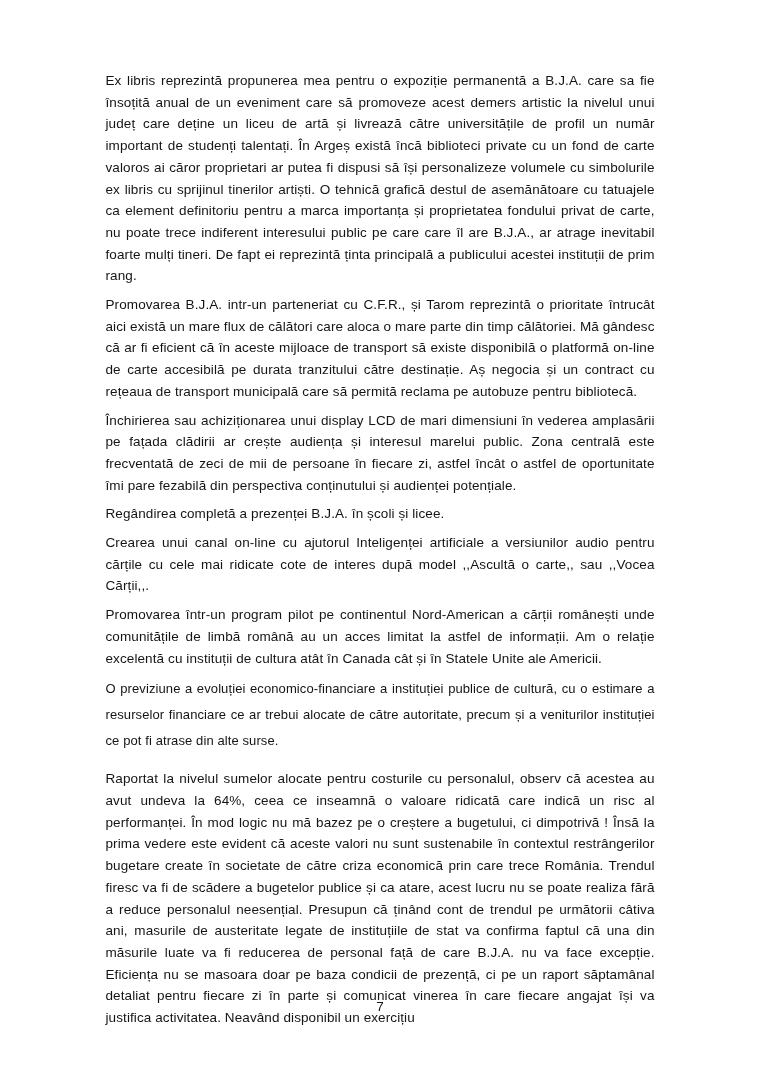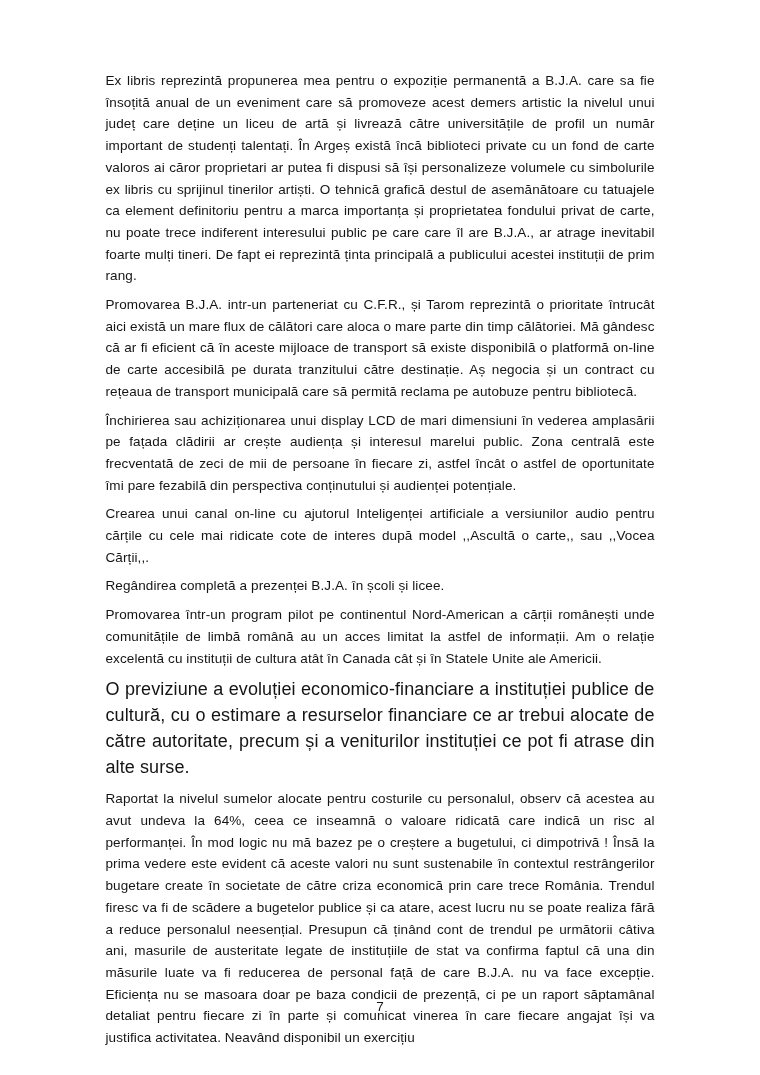--- a/index.html
+++ b/index.html
@@ -21,22 +21,22 @@
   }
   p.body-par {
     margin: 0 0 7px 0;
     font-size: 13.5px;
     line-height: 21.7px;
     text-align: justify;
     text-justify: inter-word;
     letter-spacing: 0.1px;
   }
   h2.section-heading {
-    margin: 3px 0 8px 0;
-    font-size: 18px;
+    margin: 3px 0 14px 0;
+    font-size: 13px;
     line-height: 26px;
     font-weight: normal;
     text-align: justify;
     text-justify: inter-word;
     letter-spacing: 0.1px;
   }
   .page-number {
     position: absolute;
     left: 0;
     right: 0;
@@ -47,19 +47,19 @@
     color: #141414;
   }
 </style>
 </head>
 <body>
 
 <div class="page">
   <p class="body-par">Ex libris reprezintă propunerea mea pentru o expoziție permanentă a B.J.A. care sa fie însoțită anual de un eveniment care să promoveze acest demers artistic la nivelul unui județ care deține un liceu de artă și livrează către universitățile de profil un număr important de studenți talentați. În Argeș există încă biblioteci private cu un fond de carte valoros ai căror proprietari ar putea fi dispusi să își personalizeze volumele cu simbolurile ex libris cu sprijinul tinerilor artiști. O tehnică grafică destul de asemănătoare cu tatuajele ca element definitoriu pentru a marca importanța și proprietatea fondului privat de carte, nu poate trece indiferent interesului public pe care care îl are B.J.A., ar atrage inevitabil foarte mulți tineri. De fapt ei reprezintă ținta principală a publicului acestei instituții de prim rang.</p>
   <p class="body-par">Promovarea B.J.A. intr-un parteneriat cu C.F.R., și Tarom reprezintă o prioritate întrucât aici există un mare flux de călători care aloca o mare parte din timp călătoriei. Mă gândesc că ar fi eficient că în aceste mijloace de transport să existe disponibilă o platformă on-line de carte accesibilă pe durata tranzitului către destinație.  Aș negocia și un contract cu rețeaua de transport municipală care să permită reclama pe autobuze pentru bibliotecă.</p>
   <p class="body-par">Închirierea sau achiziționarea unui display LCD de mari dimensiuni în vederea amplasării pe fațada clădirii ar crește audiența și interesul marelui public. Zona centrală este frecventată de zeci de mii de persoane în fiecare zi, astfel încât o astfel de oportunitate îmi pare fezabilă din perspectiva conținutului și audienței potențiale.</p>
+  <p class="body-par">Regândirea completă a prezenței B.J.A. în școli și licee.</p>
   <p class="body-par">Crearea unui canal on-line cu ajutorul Inteligenței artificiale a versiunilor audio pentru cărțile cu cele mai ridicate cote de interes după model ,,Ascultă o carte,, sau ,,Vocea Cărții,,.</p>
-  <p class="body-par">Regândirea completă a prezenței B.J.A. în școli și licee.</p>
   <p class="body-par">Promovarea într-un program pilot pe continentul Nord-American a cărții românești unde comunitățile de limbă română au un acces limitat la astfel de informații. Am o relație excelentă cu instituții de cultura atât în Canada cât și în Statele Unite ale Americii.</p>
   <h2 class="section-heading">O previziune a evoluției economico-financiare a instituției publice de cultură, cu o estimare a resurselor financiare ce ar trebui alocate de către autoritate, precum și a veniturilor instituției ce pot fi atrase din alte surse.</h2>
   <p class="body-par">Raportat la nivelul sumelor alocate pentru costurile cu personalul, observ că acestea au avut undeva la 64%, ceea ce inseamnă o valoare ridicată care indică un risc al performanței. În mod logic nu mă bazez pe o creștere a bugetului, ci dimpotrivă ! Însă la prima vedere este evident că aceste valori nu sunt sustenabile în contextul restrângerilor bugetare create în societate de către criza economică prin care trece România. Trendul firesc va fi de scădere a bugetelor publice și ca atare, acest lucru nu se poate realiza fără a reduce personalul neesențial. Presupun că ținând cont de trendul pe următorii câtiva ani, masurile de austeritate legate de instituțiile de stat va confirma faptul că una din măsurile luate va fi reducerea de personal față de care B.J.A. nu va face excepție. Eficiența nu se masoara doar pe baza condicii de prezență, ci pe un raport săptamânal detaliat pentru fiecare zi în parte și comunicat vinerea în care fiecare angajat își va justifica activitatea. Neavând disponibil un exercițiu</p>
   <div class="page-number">7</div>
 </div>
 
 </body></html>

